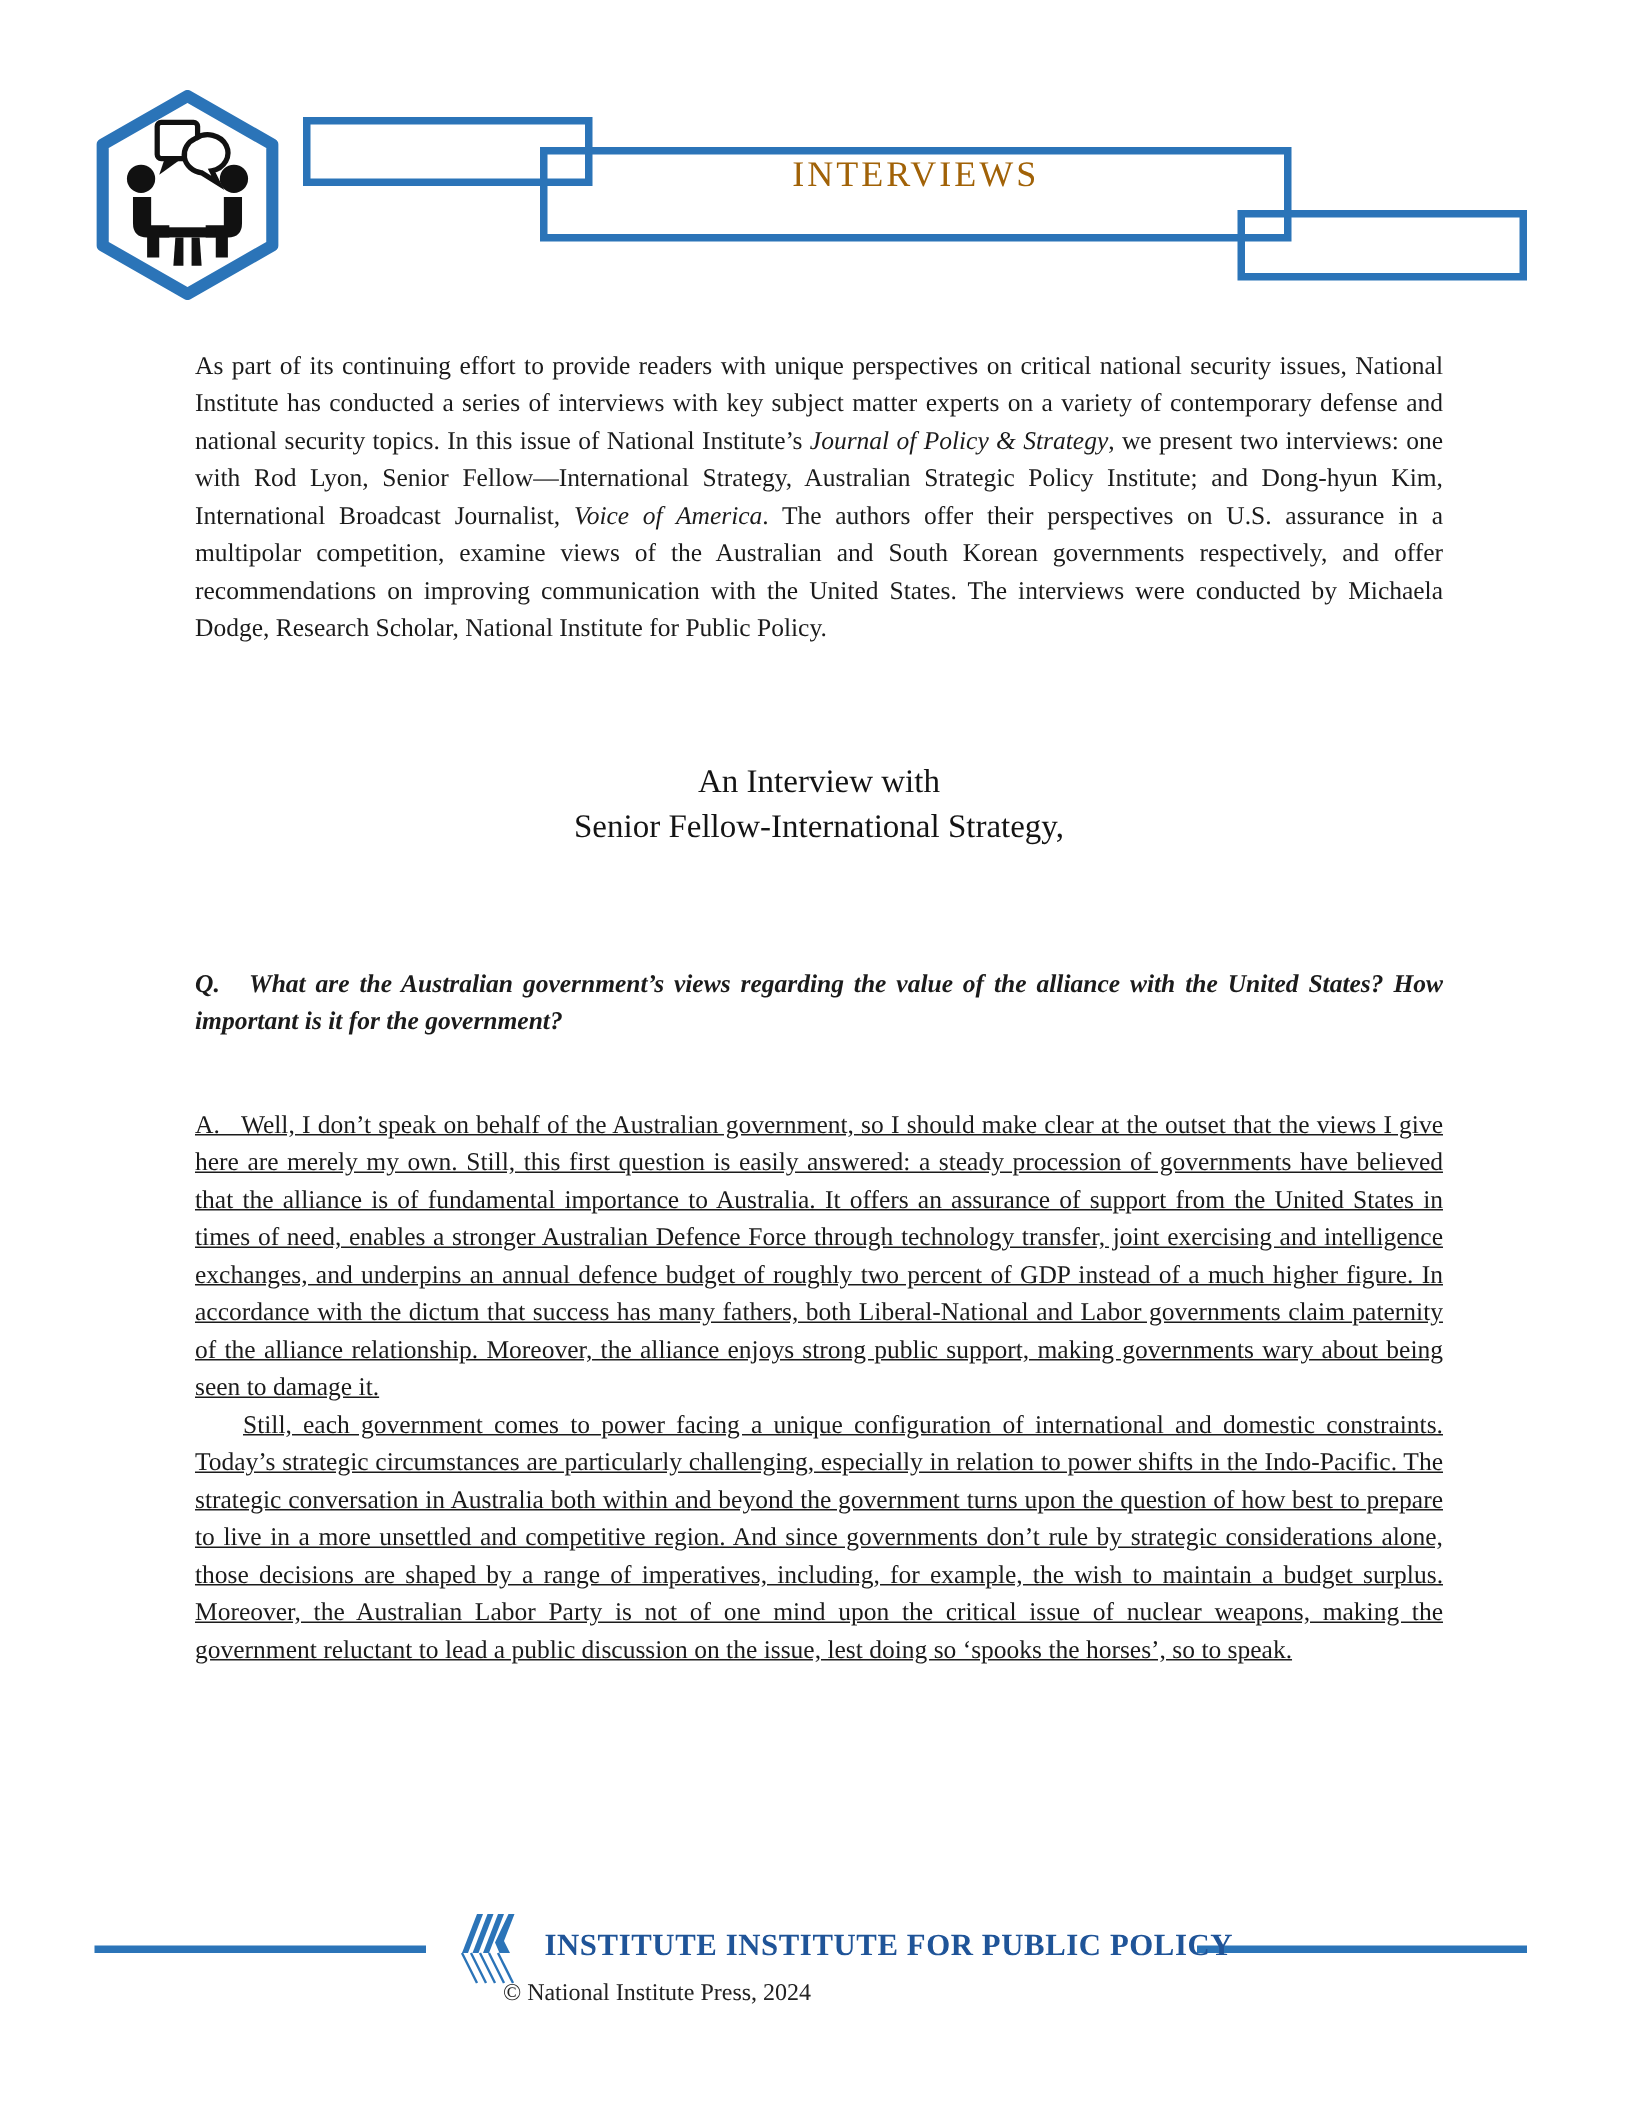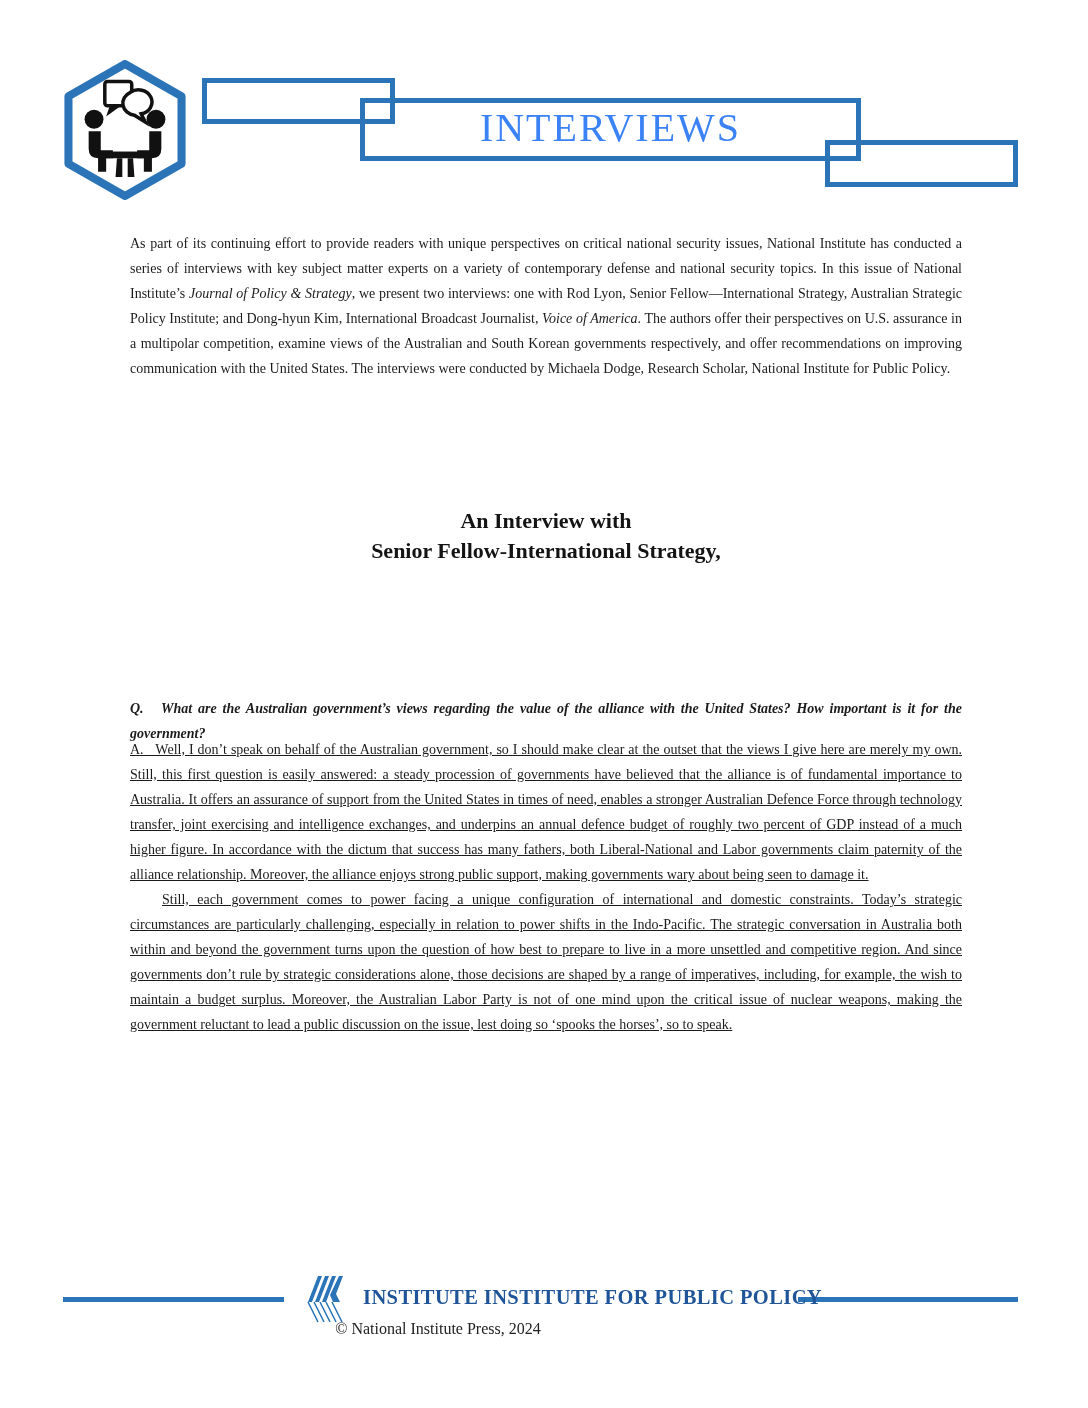--- a/index.html
+++ b/index.html
@@ -17,41 +17,41 @@
 
   
   .hex-badge { position: absolute; left: 56px; top: 60px; width: 138px; height: 140px; }
   .banner-rect { position: absolute; border: 5px solid #2B74B8; background: transparent; }
   .rect-left   { left: 202px; top: 78px;  width: 193px; height: 46px; }
   .rect-center { left: 360px; top: 98px;  width: 501px; height: 63px; }
   .rect-right  { left: 825px; top: 140px; width: 193px; height: 47px; }
   .page-title {
     position: absolute; left: 360px; top: 104px; width: 501px;
     text-align: center;
-    font-size: 40px; letter-spacing: 2px; color: #3b82f6;
+    font-size: 24px; letter-spacing: 2px; color: #a16207;
     font-family: "Liberation Serif", serif;
   }
 
   
   .body-col {
     position: absolute; left: 130px; width: 832px;
-    font-size: 14px; line-height: 25px; text-align: justify;
+    font-size: 17px; line-height: 25px; text-align: justify;
     color: #1b1b1b;
   }
   .intro { top: 231px; }
   .it { font-style: italic; }
 
   .interview-heading {
     position: absolute; left: 130px; top: 506px; width: 832px;
-    text-align: center; font-weight: bold; font-size: 22px; line-height: 29.5px;
+    text-align: center; font-weight: normal; font-size: 22px; line-height: 29.5px;
     color: #141414;
   }
 
   .question {
-    top: 696px;
+    top: 643px;
     font-weight: bold; font-style: italic;
   }
 
   .answer { top: 737px; text-decoration: underline; }
   .answer p + p { text-indent: 32px; }
 
   
   .footer-rule { position: absolute; height: 5px; background: #2B74B8; top: 1297px; }
   .rule-left  { left: 63px;  width: 221px; }
   .rule-right { left: 798px; width: 220px; }

